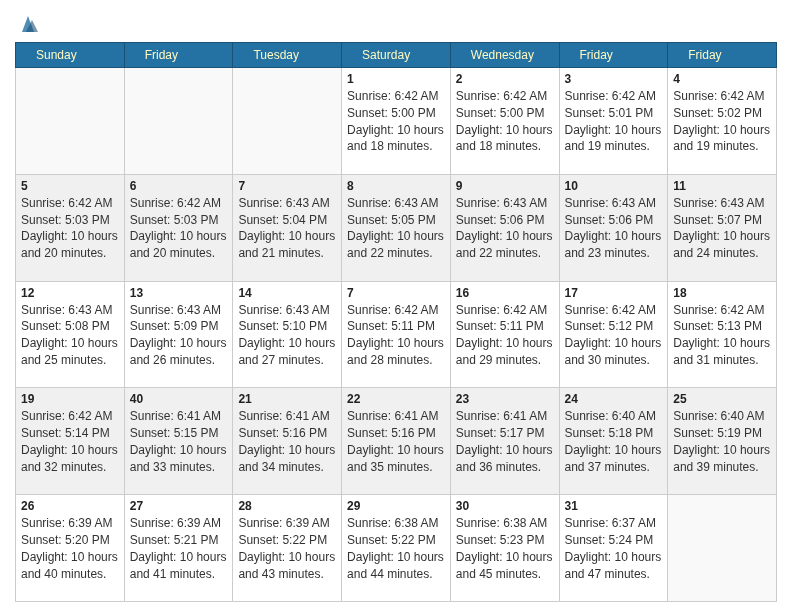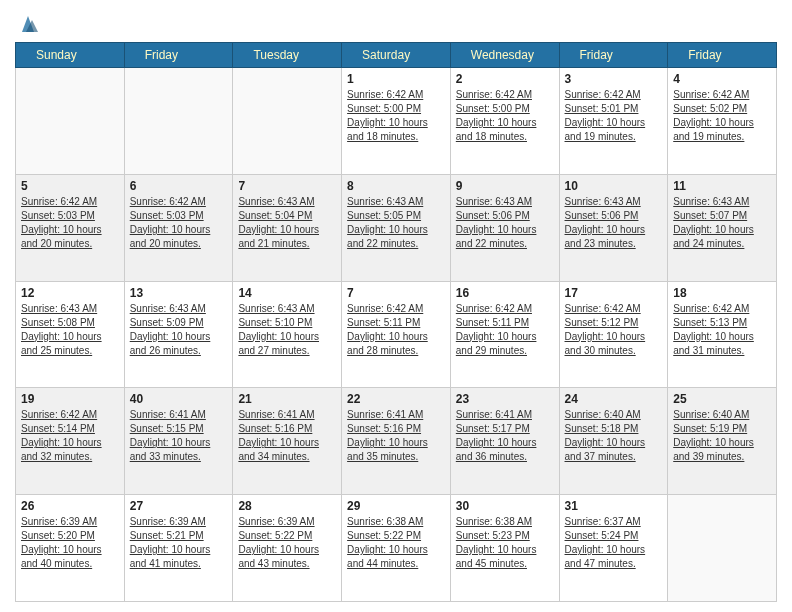--- a/index.html
+++ b/index.html
@@ -88,24 +88,23 @@
     .calendar td.empty {
       background: #f9f9f9;
     }
     .day-num {
       font-size: 12px;
       font-weight: bold;
       color: #222;
       margin-bottom: 2px;
     }
     .day-info {
-      font-size: 10px;
+      font-size: 12px;
       line-height: 1.4;
       color: #333;
-      text-decoration: underline;
     }
     .row-shaded td {
       background: #f0f0f0;
     }
   </style>
 </head>
 <body>
 
 <div class="page">
   <div class="header">

